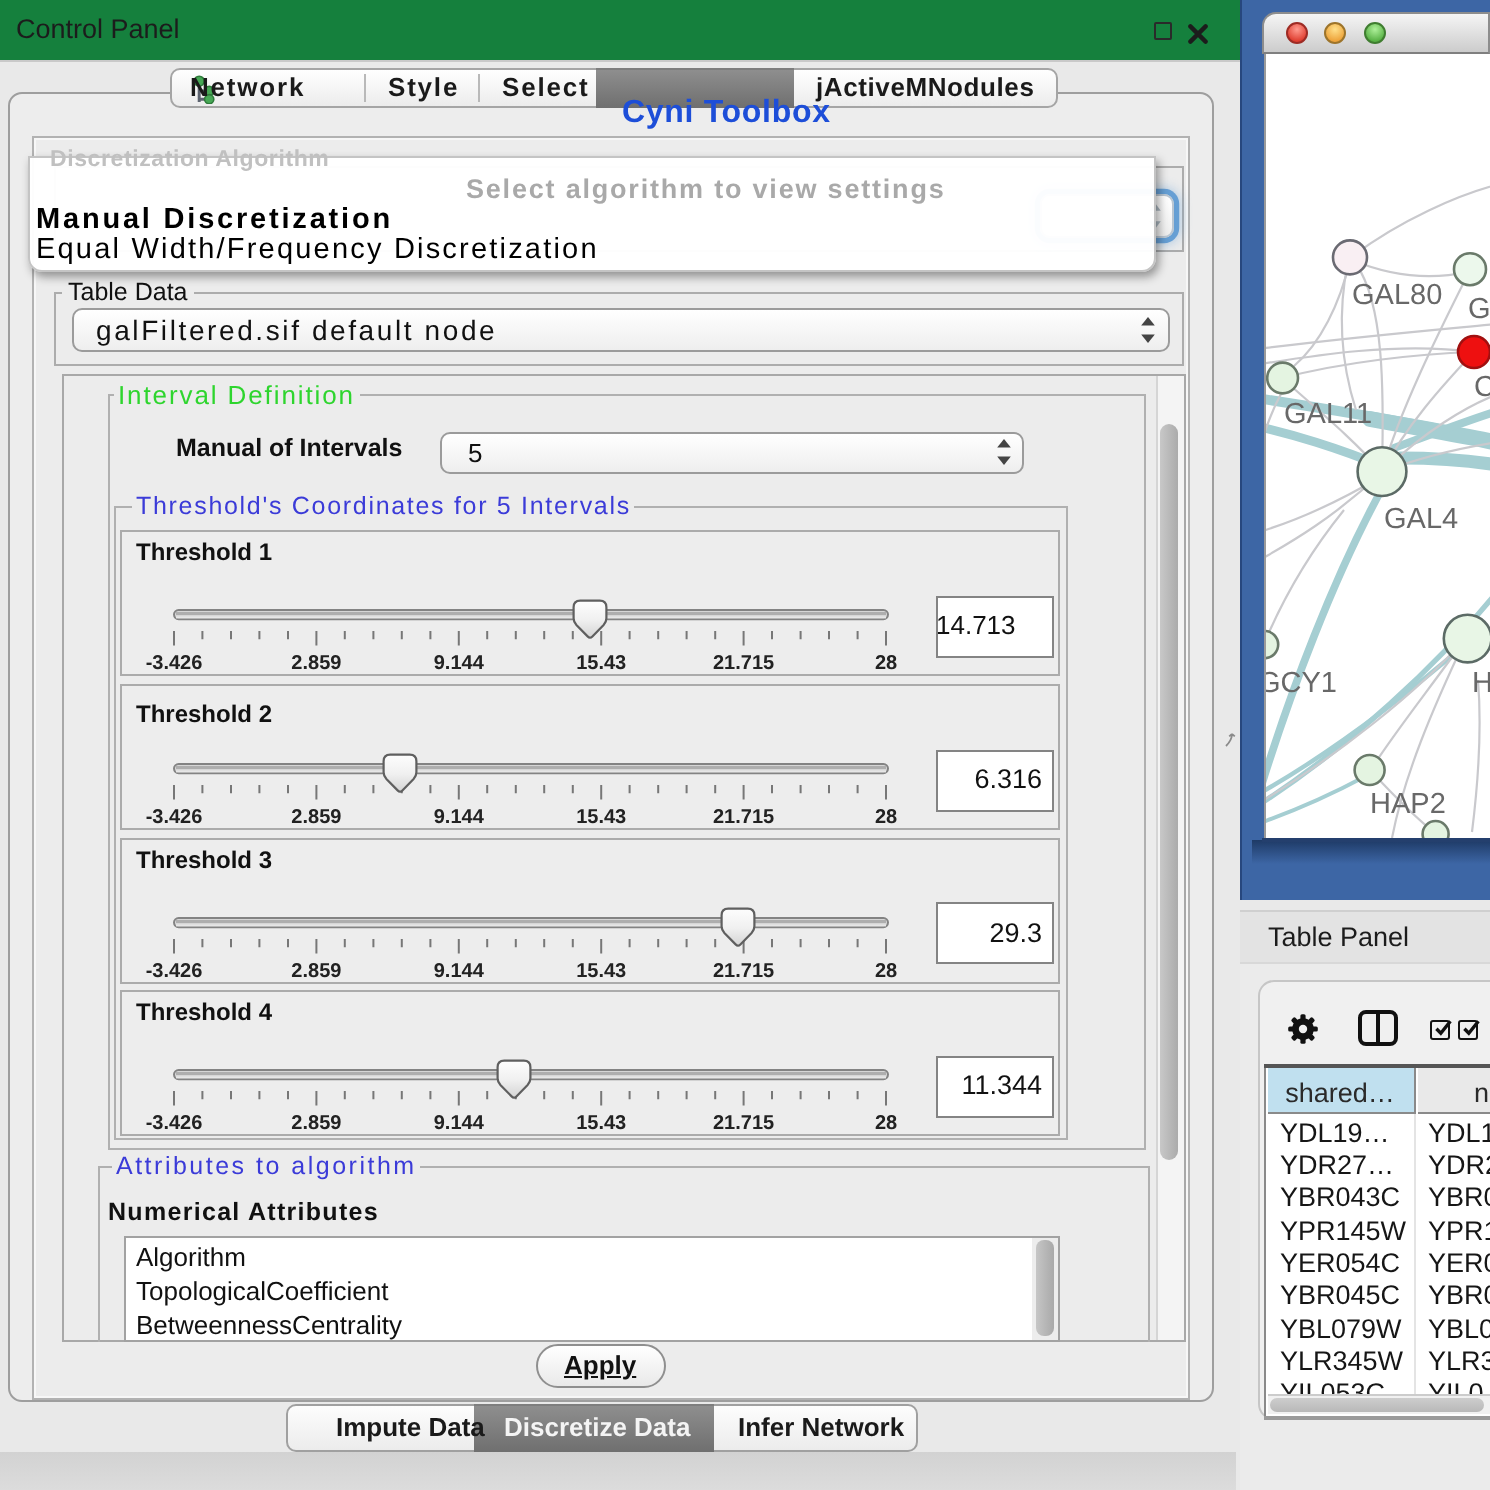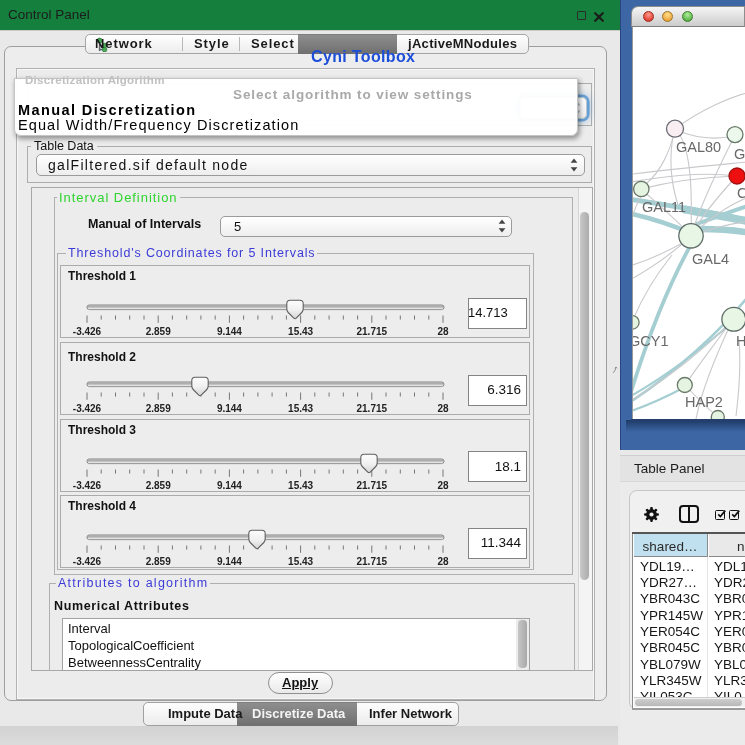--- a/index.html
+++ b/index.html
@@ -154,21 +154,21 @@
     </g>
     <defs>
       <linearGradient id="thg2" x1="0" y1="34" x2="0" y2="54" gradientUnits="userSpaceOnUse">
         <stop offset="0" stop-color="#ffffff"></stop>
         <stop offset="0.55" stop-color="#f0f0f0"></stop>
         <stop offset="1" stop-color="#d4d4d4"></stop>
       </linearGradient>
     </defs>
   </svg>
 <div class="abs" style="left:468px;top:451.0px;width:59px;height:31px;background:#ffffff;border:1.4px solid #848484;box-sizing:border-box;"></div>
-<div class="txt" style="left:468px;top:458.5px;width:53px;text-align:right;font-size:13.5px;color:#111;">18.1</div>
+<div class="txt" style="left:468px;top:458.5px;width:53px;text-align:right;font-size:13.5px;color:#111;">29.3</div>
 
 <div class="abs" style="left:60px;top:495px;width:470px;height:73px;background:#ededed;border:1px solid #ababab;box-sizing:border-box;"></div>
 <div class="txt" style="left:68px;top:499px;font-size:12px;font-weight:bold;color:#111;">Threshold 4</div>
 <svg class="abs" style="left:60px;top:495px;" width="470" height="73" viewBox="0 0 470 73">
     <rect x="27" y="40" width="357" height="4.6" rx="2.3" fill="#d6d6d6" stroke="#838383" stroke-width="1"></rect>
     <rect x="28" y="41" width="355" height="1.5" fill="#aeaeae"></rect>
     <rect x="28" y="43.2" width="355" height="1" fill="#e6e6e6"></rect>
     <path d="M27,50.5 V57.8 M41.2,50.5 V54.6 M55.5,50.5 V54.6 M69.7,50.5 V54.6 M84.0,50.5 V54.6 M98.2,50.5 V57.8 M112.4,50.5 V54.6 M126.7,50.5 V54.6 M140.9,50.5 V54.6 M155.2,50.5 V54.6 M169.4,50.5 V57.8 M183.6,50.5 V54.6 M197.9,50.5 V54.6 M212.1,50.5 V54.6 M226.4,50.5 V54.6 M240.6,50.5 V57.8 M254.8,50.5 V54.6 M269.1,50.5 V54.6 M283.3,50.5 V54.6 M297.6,50.5 V54.6 M311.8,50.5 V57.8 M326.0,50.5 V54.6 M340.3,50.5 V54.6 M354.5,50.5 V54.6 M368.8,50.5 V54.6 M383,50.5 V57.8" stroke="#777777" stroke-width="1"></path>
     <text x="27" y="69.5" font-size="10" font-weight="bold" fill="#222" text-anchor="middle" font-family="Liberation Sans, sans-serif">-3.426</text>
     <text x="98.2" y="69.5" font-size="10" font-weight="bold" fill="#222" text-anchor="middle" font-family="Liberation Sans, sans-serif">2.859</text>
@@ -187,21 +187,21 @@
       </linearGradient>
     </defs>
   </svg>
 <div class="abs" style="left:468px;top:527.5px;width:59px;height:31px;background:#ffffff;border:1.4px solid #848484;box-sizing:border-box;"></div>
 <div class="txt" style="left:468px;top:535px;width:53px;text-align:right;font-size:13.5px;color:#111;">11.344</div>
 
 <div class="abs" style="left:49px;top:583px;width:526px;height:88px;border:1px solid #b0b0b0;border-bottom:none;box-sizing:border-box;"></div>
 <div class="txt" style="left:56px;top:576px;font-size:12.5px;color:#3b3bd8;background:#ececec;padding:0 2px;letter-spacing:1.25px;">Attributes to algorithm</div>
 <div class="txt" style="left:54px;top:599px;font-size:12.5px;font-weight:bold;color:#111;letter-spacing:0.65px;">Numerical Attributes</div>
 <div class="abs" style="left:62px;top:618px;width:468px;height:53px;background:#ffffff;border:1px solid #a2a2a2;box-sizing:border-box;"></div>
-<div class="txt" style="left:68px;top:621px;font-size:13px;color:#111;">Interval</div>
+<div class="txt" style="left:68px;top:621px;font-size:13px;color:#111;">Algorithm</div>
 <div class="txt" style="left:68px;top:638px;font-size:13px;color:#111;">TopologicalCoefficient</div>
 <div class="txt" style="left:68px;top:655px;font-size:13px;color:#111;">BetweennessCentrality</div>
 <div class="abs" style="left:516px;top:619px;width:13px;height:51px;background:#ededed;"></div>
 <div class="abs" style="left:518px;top:620px;width:9px;height:48px;background:linear-gradient(90deg,#c6c6c6,#a9a9a9);border-radius:4px;"></div>
 
 <div class="abs" style="left:268px;top:672px;width:65px;height:22px;background:linear-gradient(#ffffff,#e9e9e9);border:1px solid #8f8f8f;border-radius:11px;box-sizing:border-box;"></div>
 <div class="txt" style="left:282px;top:675px;font-size:13px;font-weight:600;color:#111;text-decoration:underline;">Apply</div>
 
 <div class="abs" style="left:0px;top:726px;width:618px;height:19px;background:linear-gradient(#d2d2d2,#dcdcdc);"></div>
 <div id="bottabs" class="abs" style="left:143px;top:702px;height:24px;">

